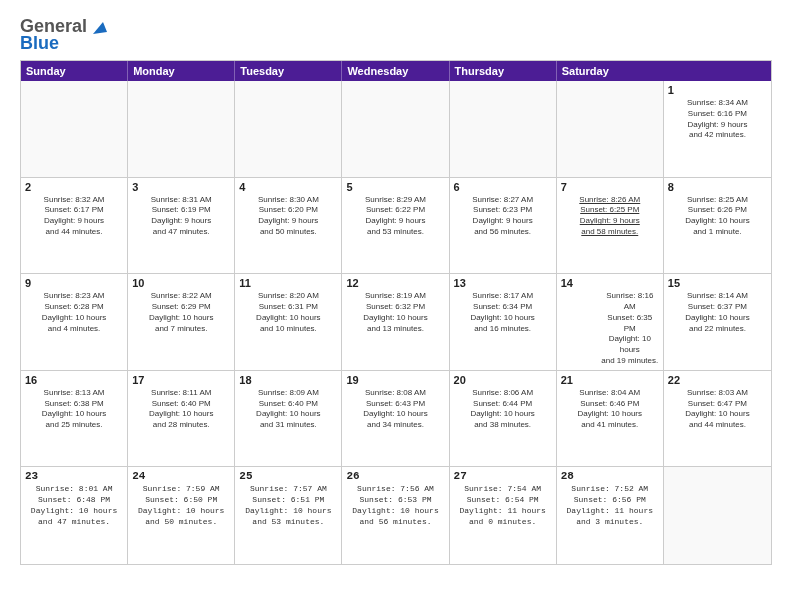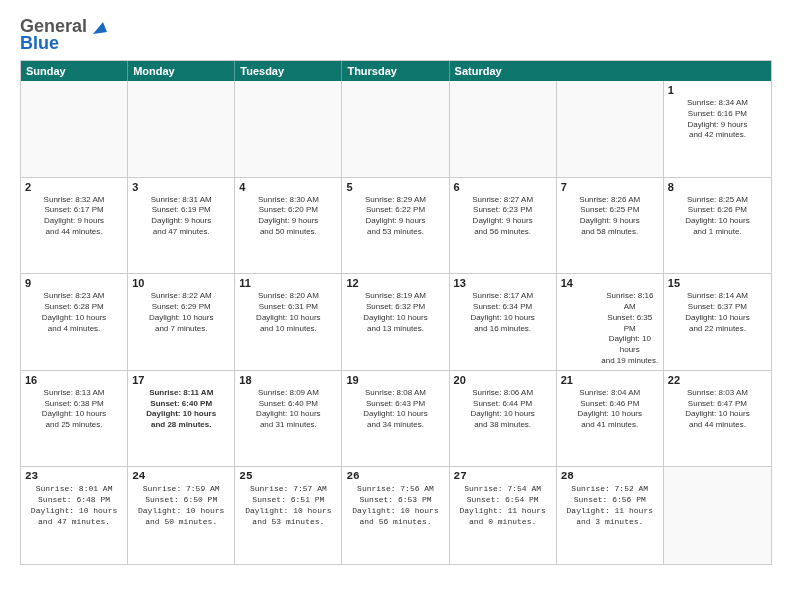--- a/index.html
+++ b/index.html
@@ -45,21 +45,21 @@
     }
     .calendar {
       flex: 1;
       border: 1px solid #ccc;
       display: flex;
       flex-direction: column;
     }
     .cal-header {
       display: grid;
       grid-template-columns: repeat(7, 1fr);
-      background: #0f766e;
+      background: #4c1d95;
     }
     .cal-header-cell {
       color: #fff;
       font-weight: bold;
       font-size: 11px;
       padding: 4px 5px;
       text-align: left;
       border-right: 1px solid rgba(255,255,255,0.3);
     }
     .cal-header-cell:last-child { border-right: none; }
@@ -116,20 +116,21 @@
       <div class="main-title"></div>
       <div class="subtitle"></div>
     </div>
   </div>
 
   <div class="calendar">
     <div class="cal-header">
     <div class="cal-header-cell">Sunday</div>
         <div class="cal-header-cell">Monday</div>
         <div class="cal-header-cell">Tuesday</div>
+        <div class="cal-header-cell">Wednesday</div>
         <div class="cal-header-cell">Thursday</div>
         <div class="cal-header-cell">Saturday</div>
       </div>
     <div class="cal-body">
     <div class="cal-row">
           <div class="cal-cell empty"></div>
           <div class="cal-cell empty"></div>
           <div class="cal-cell empty"></div>
           <div class="cal-cell empty"></div>
           <div class="cal-cell empty"></div>
@@ -173,21 +174,21 @@
           </div>
           <div class="cal-cell">
             <span class="day-num">6</span>
             <div class="cell-text" style="white-space: pre-line;">Sunrise: 8:27 AM
 Sunset: 6:23 PM
 Daylight: 9 hours
 and 56 minutes.</div>
           </div>
           <div class="cal-cell">
             <span class="day-num">7</span>
-            <div class="cell-text" style="white-space: pre-line;">Sunrise: 8:26 AM
+            <div class="cell-text" style="white-space: pre-line; text-decoration: underline;">Sunrise: 8:26 AM
 Sunset: 6:25 PM
 Daylight: 9 hours
 and 58 minutes.</div>
           </div>
           <div class="cal-cell">
             <span class="day-num">8</span>
             <div class="cell-text" style="white-space: pre-line;">Sunrise: 8:25 AM
 Sunset: 6:26 PM
 Daylight: 10 hours
 and 1 minute.</div>
@@ -247,21 +248,21 @@
         <div class="cal-row">
           <div class="cal-cell">
             <span class="day-num">16</span>
             <div class="cell-text" style="white-space: pre-line;">Sunrise: 8:13 AM
 Sunset: 6:38 PM
 Daylight: 10 hours
 and 25 minutes.</div>
           </div>
           <div class="cal-cell">
             <span class="day-num">17</span>
-            <div class="cell-text" style="white-space: pre-line; font-weight: bold;">Sunrise: 8:11 AM
+            <div class="cell-text" style="white-space: pre-line;">Sunrise: 8:11 AM
 Sunset: 6:40 PM
 Daylight: 10 hours
 and 28 minutes.</div>
           </div>
           <div class="cal-cell">
             <span class="day-num">18</span>
             <div class="cell-text" style="white-space: pre-line;">Sunrise: 8:09 AM
 Sunset: 6:40 PM
 Daylight: 10 hours
 and 31 minutes.</div>

